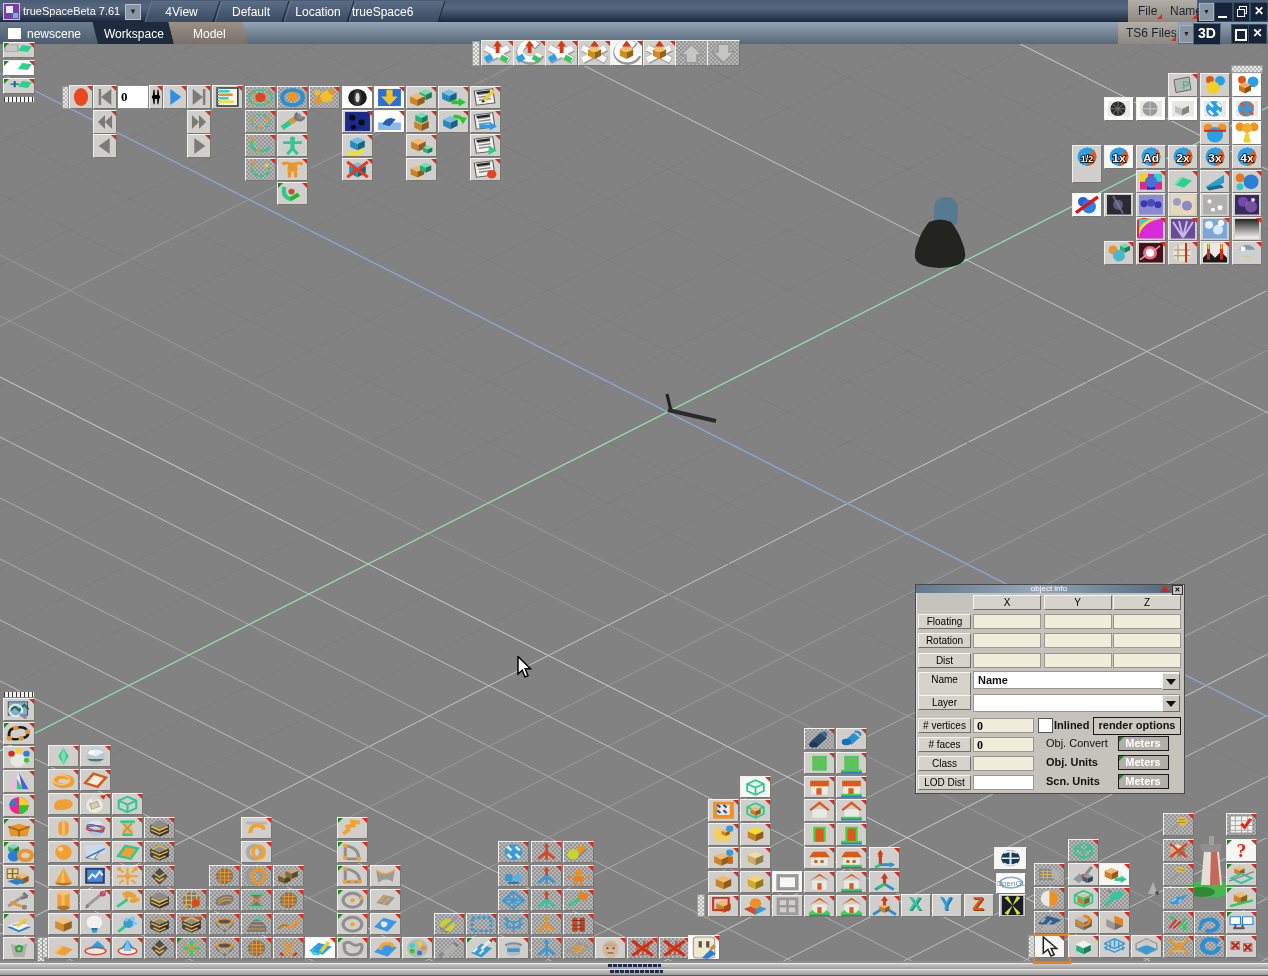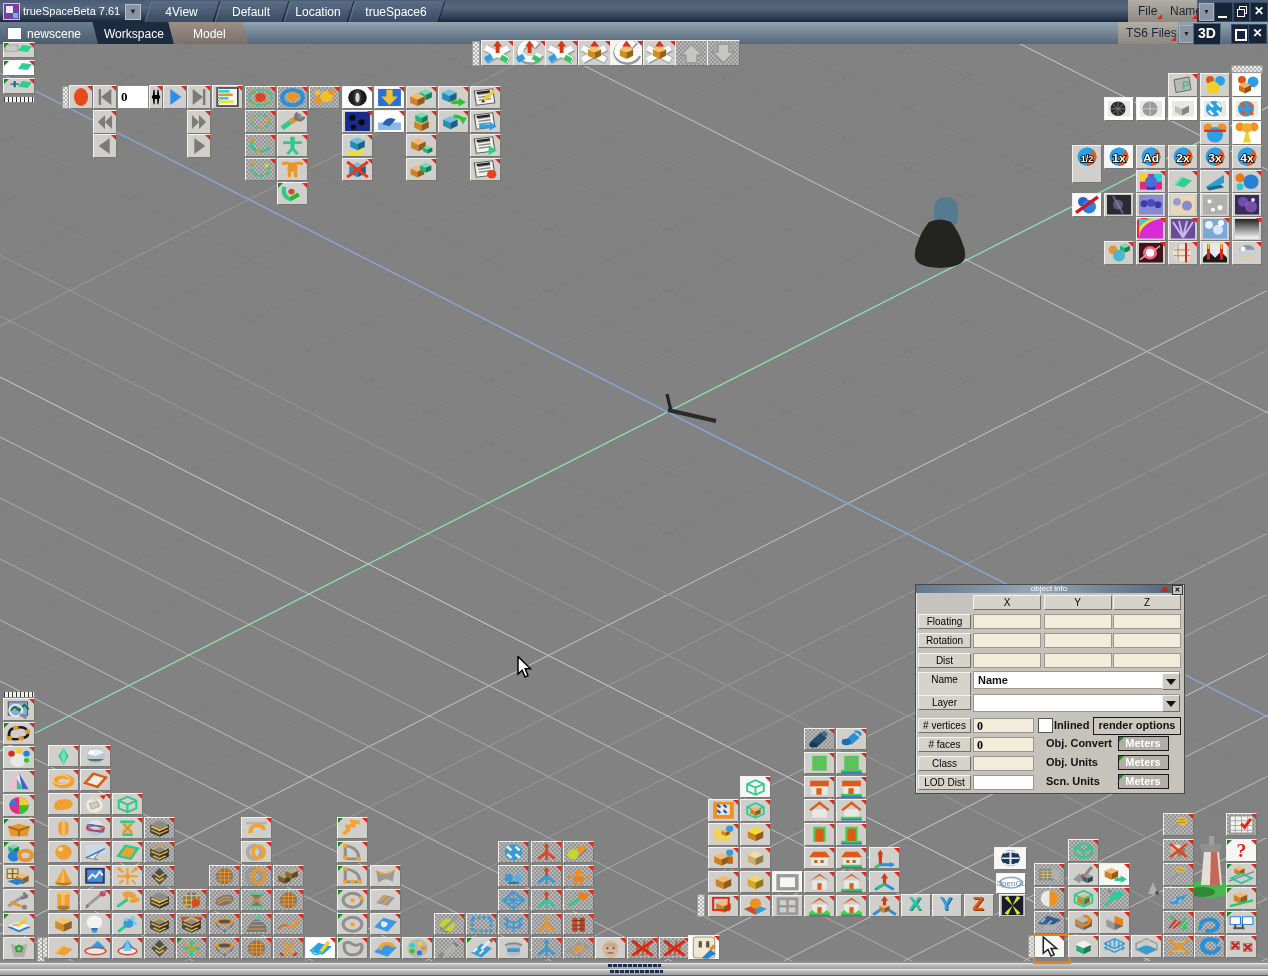--- a/index.html
+++ b/index.html
@@ -100,21 +100,21 @@
     </div>
     <div class="d" style="left:23px;top:5px;color:#fff;font-size:11px">trueSpaceBeta 7.61</div>
     <div class="d" style="left:125px;top:4px;width:14px;height:14px;background:#8a95a3;border:1px solid #b8c0ca;color:#1a2737;font-size:8px;text-align:center;line-height:13px">▼</div>
     <div class="d" style="left:148px;top:1px;width:67px;height:21px;background:linear-gradient(#5a6d85,#3a4c63);transform:skewX(-18deg);border-right:1px solid #1a2737;border-left:1px solid #6a7d95"></div>
     <div class="d" style="left:148px;top:5px;width:67px;color:#fff;font-size:12px;text-align:center">4View</div>
     <div class="d" style="left:218px;top:1px;width:66px;height:21px;background:linear-gradient(#5a6d85,#3a4c63);transform:skewX(-18deg);border-right:1px solid #1a2737;border-left:1px solid #6a7d95"></div>
     <div class="d" style="left:218px;top:5px;width:66px;color:#fff;font-size:12px;text-align:center">Default</div>
     <div class="d" style="left:287px;top:1px;width:62px;height:21px;background:linear-gradient(#5a6d85,#3a4c63);transform:skewX(-18deg);border-right:1px solid #1a2737;border-left:1px solid #6a7d95"></div>
     <div class="d" style="left:287px;top:5px;width:62px;color:#fff;font-size:12px;text-align:center">Location</div>
     <div class="d" style="left:352px;top:1px;width:88px;height:21px;background:linear-gradient(#5a6d85,#3a4c63);transform:skewX(-18deg);border-right:1px solid #1a2737;border-left:1px solid #6a7d95"></div>
-    <div class="d" style="left:352px;top:5px;width:88px;color:#fff;font-size:12px;text-align:center">trueSpace6</div>
+    <div class="d" style="left:352px;top:5px;width:88px;color:#fff;font-size:12px;text-align:left">trueSpace6</div>
     <div class="d" style="left:1128px;top:0;width:69px;height:22px;background:linear-gradient(#b2aea6,#8d8982)"></div>
     <div class="d" style="left:1138px;top:4px;color:#1a2433;font-size:12px">File</div>
     <div class="d" style="left:1170px;top:4px;color:#1a2433;font-size:12px">Name</div>
     <div class="d" style="left:1157px;top:14px;width:0;height:0;border-left:5px solid transparent;border-bottom:5px solid #d82818"></div>
     <div class="d" style="left:1192px;top:14px;width:0;height:0;border-left:5px solid transparent;border-bottom:5px solid #d82818"></div>
     <div class="d" style="left:1199px;top:3px;width:13px;height:16px;background:#8a95a3;border:1px solid #aab2bc;color:#222;font-size:7px;text-align:center;line-height:15px">▼</div>
     <div class="d" style="left:1214px;top:2px;width:17px;height:18px;background:#16243a;border:1px solid #3a4c63">
       <div style="position:absolute;left:3px;bottom:3px;width:9px;height:2px;background:#fff"></div>
     </div>
     <div class="d" style="left:1233px;top:2px;width:15px;height:18px;background:#16243a;border:1px solid #3a4c63">
@@ -176,21 +176,21 @@
     <div class="d" style="left:1162px;top:695px;width:16px;height:15px;background:#ccc9c2;border:1px solid;border-color:#f0efec #6a6a68 #6a6a68 #f0efec">
       <div style="position:absolute;left:3px;top:5px;width:0;height:0;border-left:5px solid transparent;border-right:5px solid transparent;border-top:6px solid #111"></div>
     </div>
     <div class="lbl" style="left:918px;top:717.5px;width:53px;height:15px"># vertices</div>
     <div class="cell" style="left:973px;top:717.5px;width:61px;height:15px;font-family:'Liberation Serif',serif;font-weight:bold;font-size:12px;line-height:14px;padding-left:3px">0</div>
     <div class="d" style="left:1038px;top:718px;width:13px;height:13px;background:#fff;border:1px solid #555"></div>
     <div class="d" style="left:1054px;top:719px;font-size:11px;font-weight:bold;color:#111">Inlined</div>
     <div class="d" style="left:1093px;top:717px;width:86px;height:16px;background:#ccc8c0;border:1px solid #1a1a1a;font-size:11px;font-weight:bold;color:#111;text-align:center;line-height:15px">render options</div>
     <div class="lbl" style="left:918px;top:736.5px;width:53px;height:15px"># faces</div>
     <div class="cell" style="left:973px;top:736.5px;width:61px;height:15px;font-family:'Liberation Serif',serif;font-weight:bold;font-size:12px;line-height:14px;padding-left:3px">0</div>
-    <div class="d" style="left:1046px;top:737px;font-size:11px;font-weight:bold;color:#111">Obj. Convert</div>
+    <div class="d" style="left:1046px;top:737px;font-size:11px;font-weight:normal;color:#111">Obj. Convert</div>
     <div class="mbtn" style="left:1117.5px;top:736px;width:51px;height:15px">Meters<i class="cg"></i></div>
     <div class="lbl" style="left:918px;top:755.5px;width:53px;height:15px">Class</div>
     <div class="cell" style="left:973px;top:755.5px;width:61px;height:15px"></div>
     <div class="d" style="left:1046px;top:756px;font-size:11px;font-weight:bold;color:#111">Obj. Units</div>
     <div class="mbtn" style="left:1117.5px;top:755px;width:51px;height:15px">Meters<i class="cg"></i></div>
     <div class="lbl" style="left:918px;top:774.5px;width:53px;height:15px">LOD Dist</div>
     <div class="wcell" style="left:973px;top:774.5px;width:61px;height:15px"></div>
     <div class="d" style="left:1046px;top:775px;font-size:11px;font-weight:bold;color:#111">Scn. Units</div>
     <div class="mbtn" style="left:1117.5px;top:774px;width:51px;height:15px">Meters<i class="cg"></i></div>
     <svg width="0" height="0" style="position:absolute">

